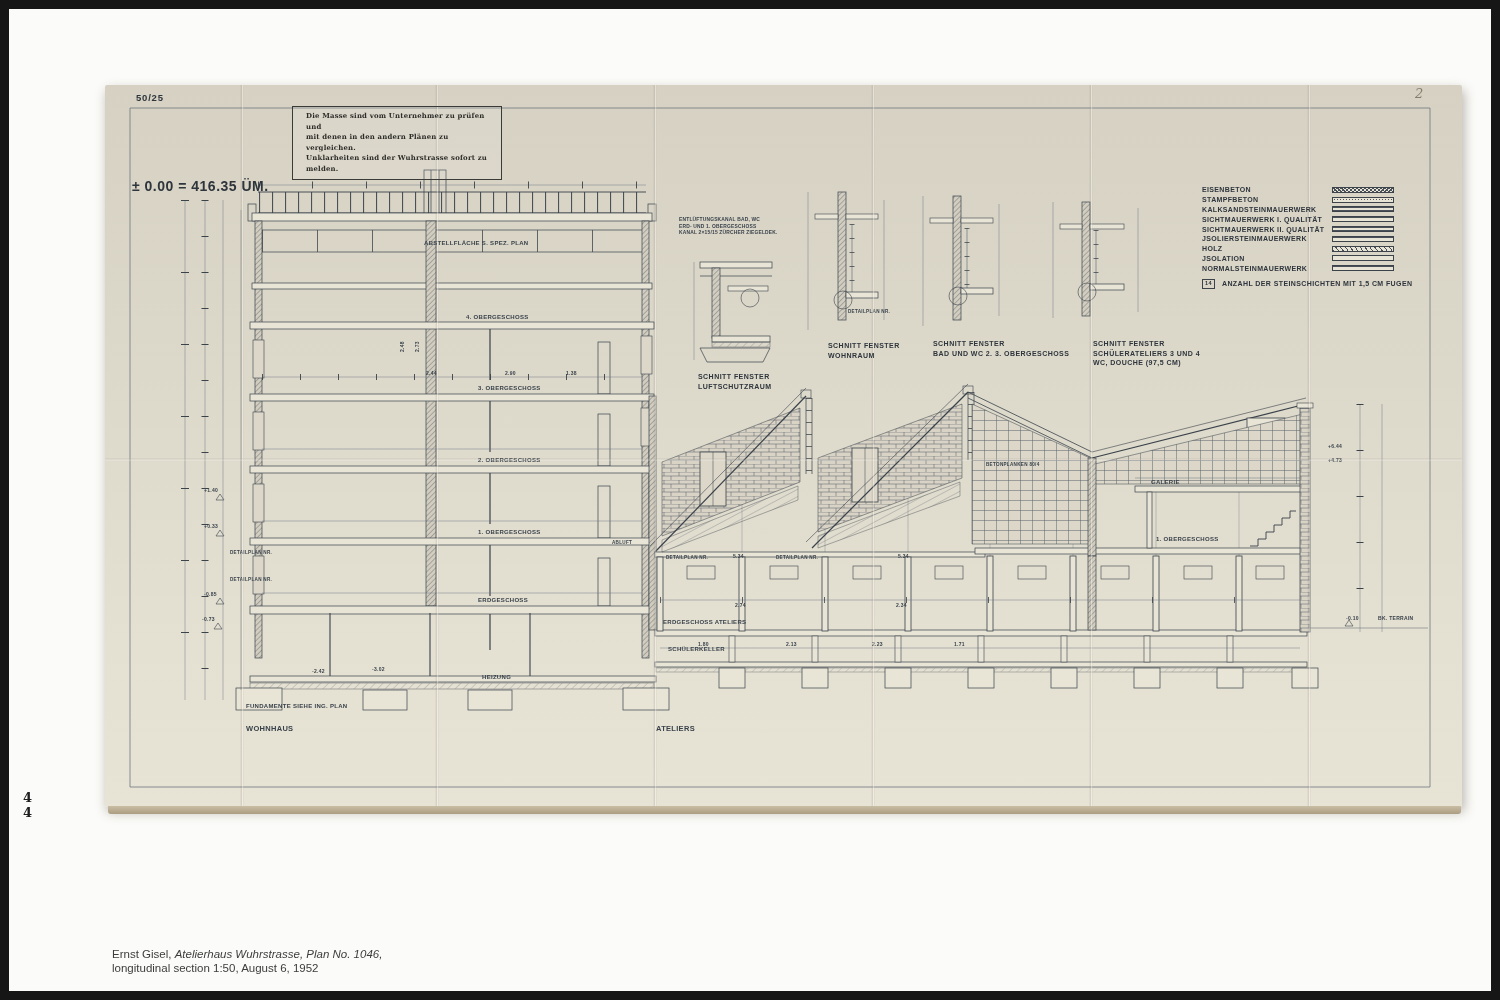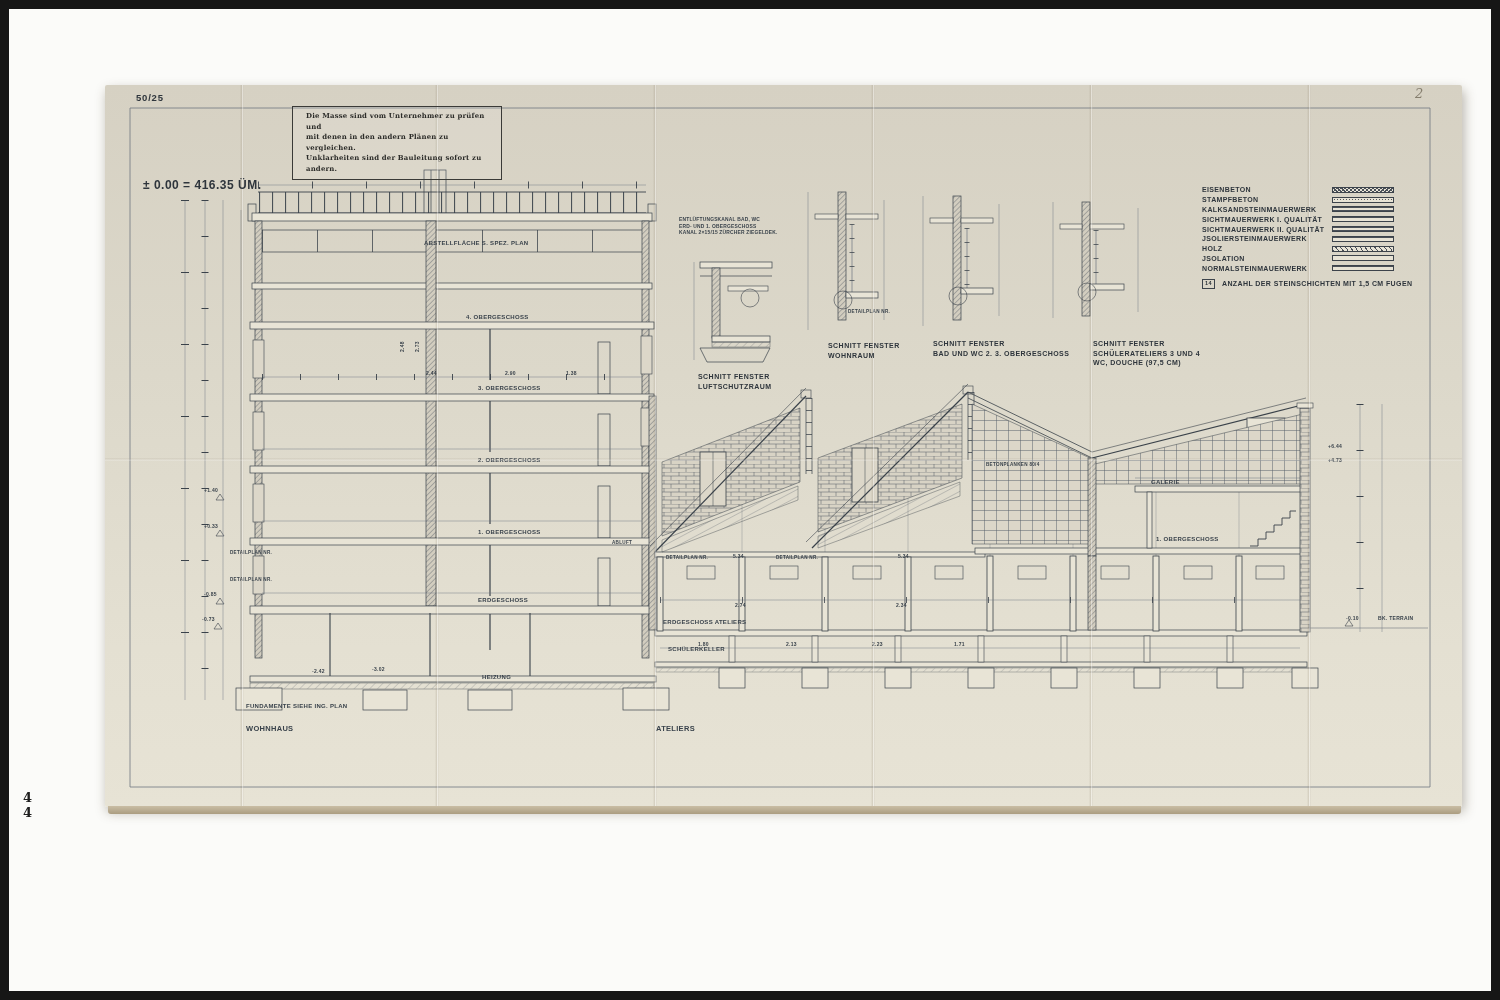--- a/index.html
+++ b/index.html
@@ -21,21 +21,21 @@
                    rgba(255,255,255,.38) 60%,rgba(110,95,70,.11) 100%);}
   .foldh{position:absolute;left:0;right:0;height:3px;
         background:linear-gradient(180deg,rgba(110,95,70,.10),rgba(255,255,255,.26));}
   svg.draw{position:absolute;left:0;top:0;width:1357px;height:722px;}
   .ann{fill:#39424b;font-family:"Liberation Sans",sans-serif;font-weight:700;letter-spacing:.3px;}
   
   .archive{position:absolute;left:31px;top:7px;font-size:9.5px;font-weight:700;
            color:#2e353c;letter-spacing:.8px;}
   .tblock{position:absolute;left:33px;top:27px;font-size:10px;font-weight:700;color:#2e353c;
           letter-spacing:.4px;line-height:11.6px;white-space:nowrap;}
-  .datum{position:absolute;left:38px;top:93px;font-size:12px;font-weight:700;color:#2e353c;letter-spacing:.5px;}
+  .datum{position:absolute;left:27px;top:93px;font-size:14px;font-weight:700;color:#2e353c;letter-spacing:.5px;}
   .stamp{position:absolute;left:187px;top:21px;width:182px;border:1.3px solid #3a3a37;
          padding:4px 13px;font-family:"DejaVu Serif",serif;font-size:6.9px;font-weight:700;
          color:#2d2d2a;line-height:10.6px;letter-spacing:.2px;background:rgba(255,255,255,.10);}
   .legend{position:absolute;left:1097px;top:100px;color:#2e353c;}
   .lrow{display:flex;align-items:center;height:9.8px;}
   .ll{flex:0 0 130px;font-size:7px;font-weight:700;letter-spacing:.35px;white-space:nowrap;}
   .sw{width:62px;height:6px;border:1px solid #3c434b;box-sizing:border-box;background:#e7e3d5;}
   .sw-cross{background-image:repeating-linear-gradient(45deg,#4a5058 0 .8px,transparent .8px 2.8px),
             repeating-linear-gradient(-45deg,#4a5058 0 .8px,transparent .8px 2.8px);}
   .sw-stipple{background-image:radial-gradient(#555 .6px,transparent .75px);background-size:3px 3px;}
@@ -321,21 +321,21 @@
     <div class="fold" style="left:1202px"></div>
     <div class="foldh" style="top:373px"></div>
 
     <div class="archive">50/25</div>
 
     <div class="datum">± 0.00 = 416.35  ÜM.</div>
 
     <div class="stamp">
       <div>Die Masse sind vom Unternehmer zu prüfen und</div>
       <div>mit denen in den andern Plänen zu vergleichen.</div>
-      <div>Unklarheiten sind der Bauleitung sofort zu andern.</div>
+      <div>Unklarheiten sind der Wuhrstrasse sofort zu melden.</div>
     </div>
 
     <div class="legend" id="legend-rows">
         <div class="lrow">
           <span class="ll">EISENBETON</span>
           <span class="sw sw-cross"></span>
         </div>
         <div class="lrow">
           <span class="ll">STAMPFBETON</span>
           <span class="sw sw-stipple"></span>
@@ -394,13 +394,17 @@
 
     <div class="dnote">
       <div>ENTLÜFTUNGSKANAL  BAD, WC</div>
       <div>ERD- UND 1. OBERGESCHOSS</div>
       <div>KANAL 2×15/15 ZÜRCHER ZIEGELDEK.</div>
     </div>
 
     <div class="corner">2</div>
   </div>
 
+  <div class="caption">
+    <div><span>Ernst Gisel, </span><i>Atelierhaus Wuhrstrasse, Plan No. 1046,</i></div>
+    <div>longitudinal section 1:50, August 6, 1952</div>
+  </div>
 </div>
 
 </body></html>

